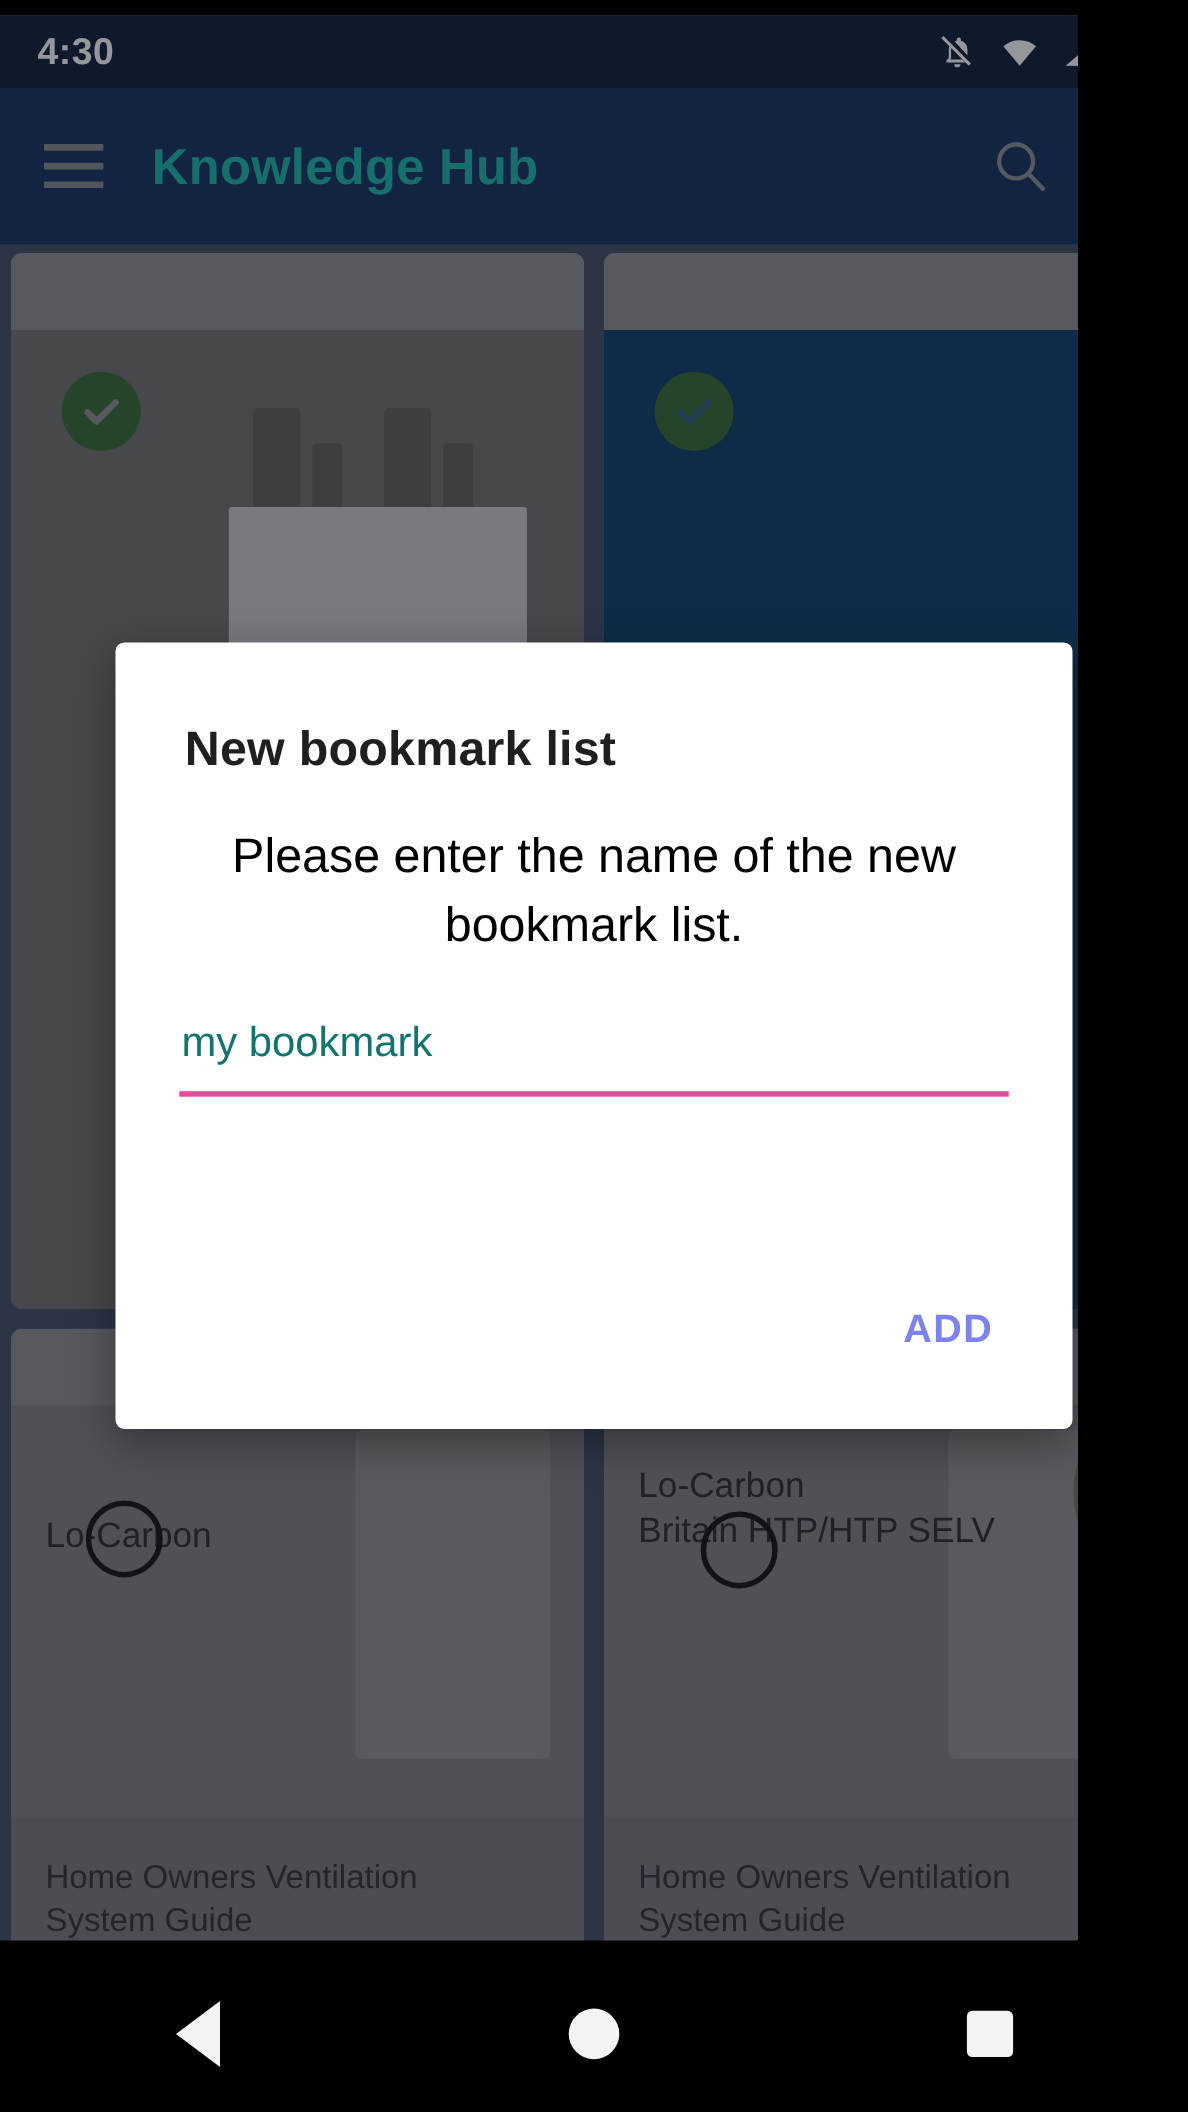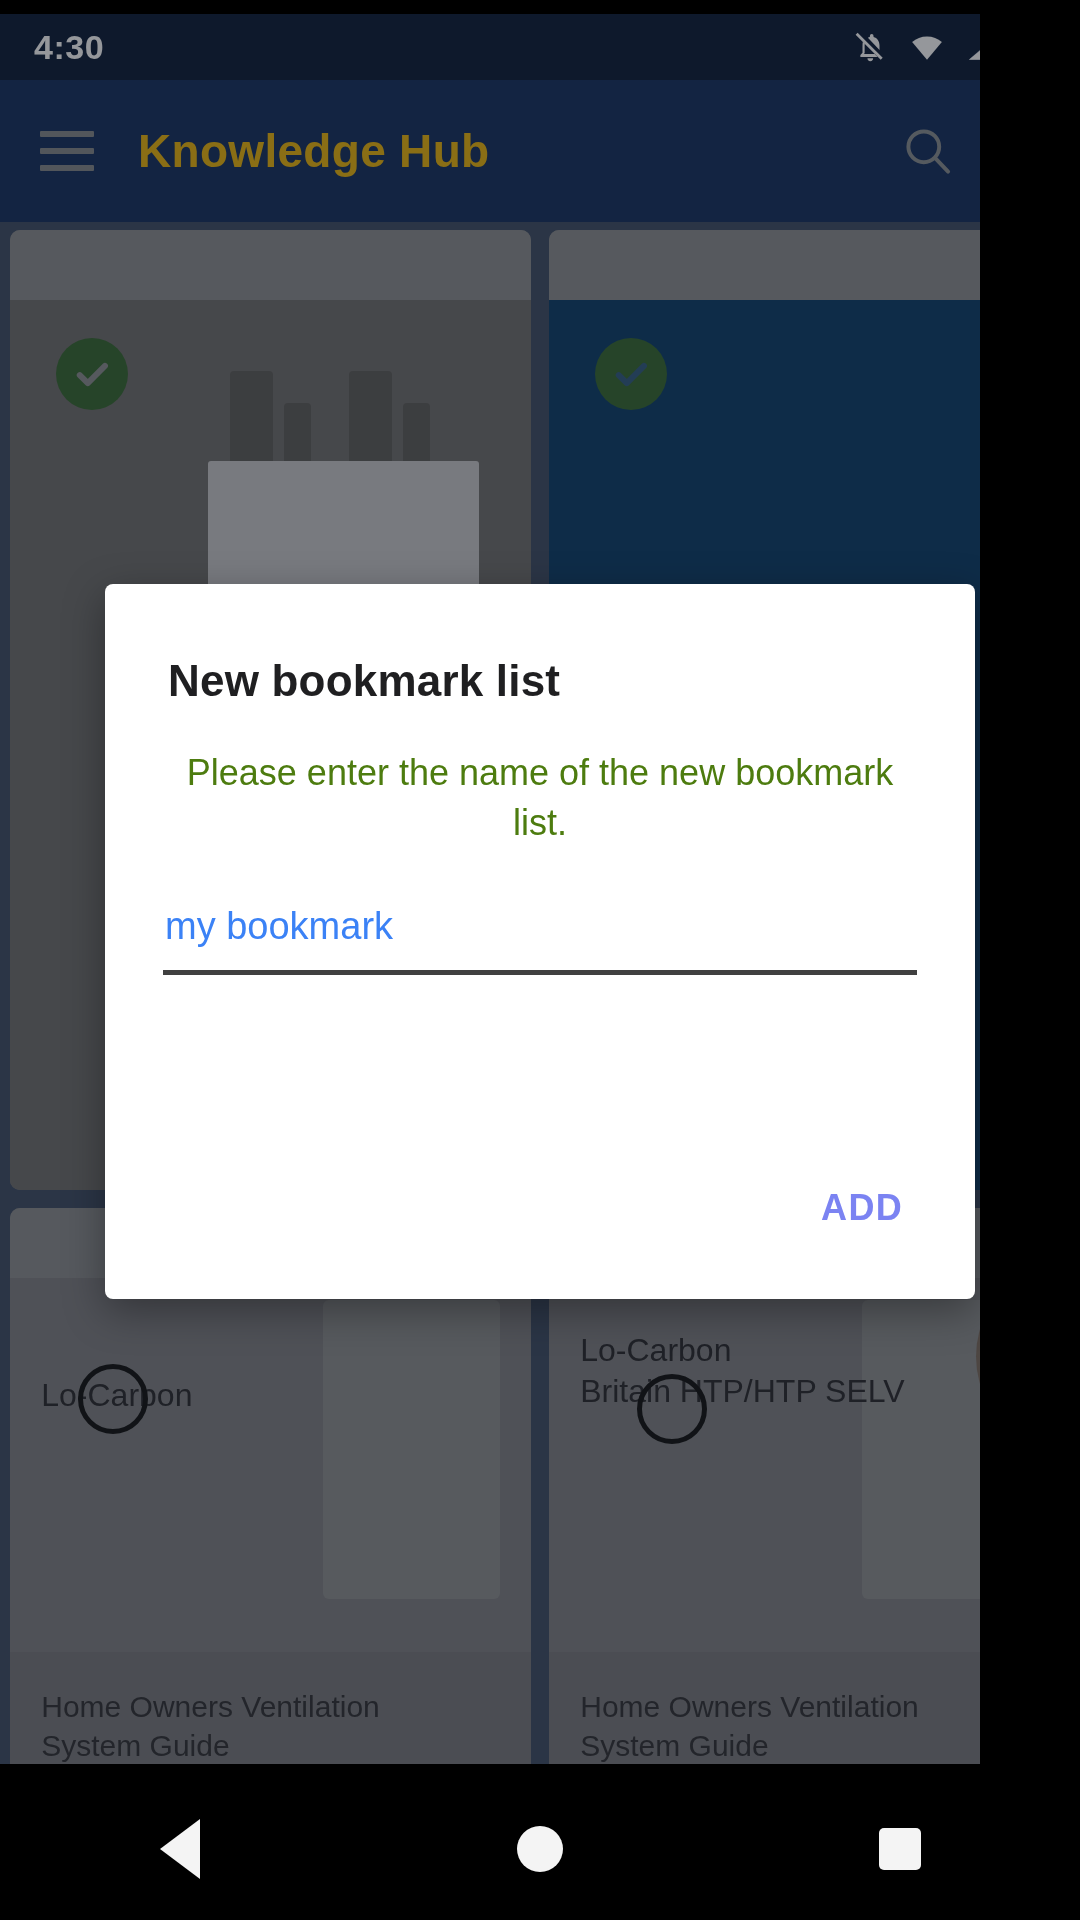--- a/index.html
+++ b/index.html
@@ -69,21 +69,21 @@
     cursor: pointer;
   }
   #hamburger span {
     display: block;
     height: 6px;
     width: 100%;
     background: #838789;
     border-radius: 1px;
   }
   #app-title {
-    color: #eab308;
+    color: #14b8a6;
     font-size: 46px;
     font-weight: bold;
     letter-spacing: 0.3px;
     flex: 1;
   }
   .appbar-action {
     width: 84px;
     height: 84px;
     display: flex;
     align-items: center;
@@ -340,38 +340,38 @@
   }
   #dialog-title {
     margin: 72px 0 0 63px;
     font-size: 44px;
     font-weight: bold;
     color: #1f1f21;
     letter-spacing: 0.2px;
   }
   #dialog-message {
     margin: 42px 58px 0 58px;
-    font-size: 36px;
+    font-size: 44px;
     line-height: 1.4;
-    color: #4d7c0f;
+    color: #000000;
     text-align: center;
   }
   #dialog-input-wrap {
     margin: 52px 58px 0 58px;
   }
   #dialog-input {
     width: 100%;
     border: none;
     outline: none;
     background: transparent;
     font-family: "Liberation Sans", sans-serif;
     font-size: 38px;
-    color: #3b82f6;
+    color: #0f766e;
     padding: 4px 0 22px 2px;
-    border-bottom: 5px solid #404040;
+    border-bottom: 5px solid #ec4899;
   }
   #dialog-actions {
     margin-top: auto;
     display: flex;
     justify-content: flex-end;
     align-items: center;
     gap: 10px;
     padding: 0 46px 52px 0;
   }
   .dlg-btn {

